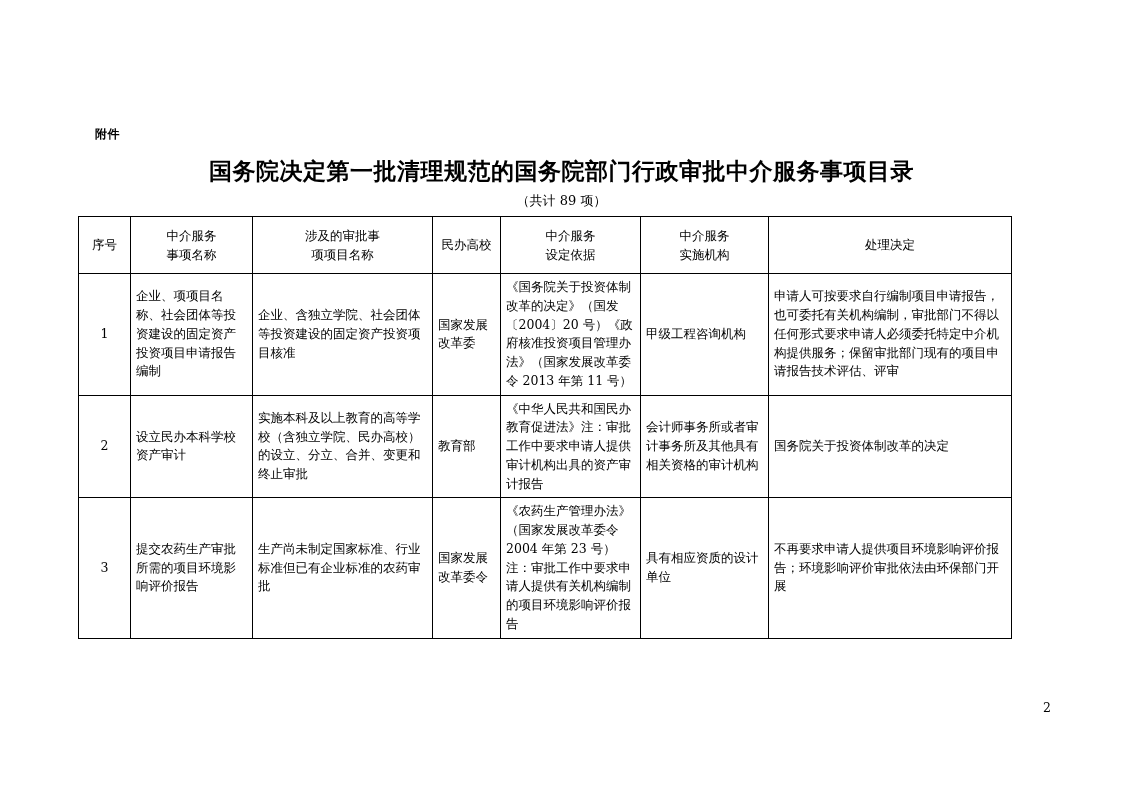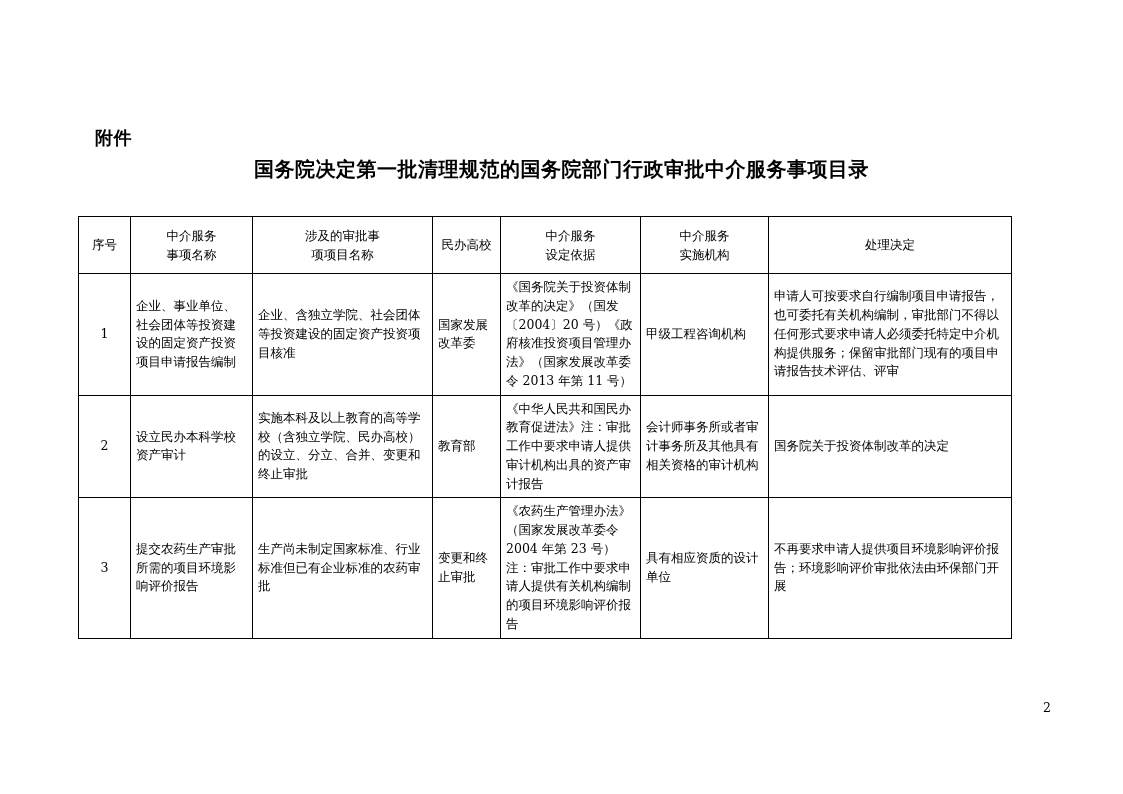--- a/index.html
+++ b/index.html
@@ -19,32 +19,32 @@
     position: relative;
     width: 1123px;
     height: 794px;
     box-sizing: border-box;
     padding: 0;
   }
   .attachment-label {
     position: absolute;
     left: 95px;
     top: 126px;
-    font-size: 18px;
+    font-size: 12px;
     font-family: Liberation Sans, sans-serif;
     font-weight: bold;
     letter-spacing: 0.5px;
   }
   .doc-title {
     position: absolute;
     left: 0;
     right: 0;
     top: 156px;
     text-align: center;
-    font-size: 20px;
+    font-size: 23px;
     font-weight: bold;
     font-family: "DejaVu Serif", "Liberation Serif", serif;
     letter-spacing: 0.5px;
   }
   .doc-subtitle {
     position: absolute;
     left: 0;
     right: 0;
     top: 192px;
     text-align: center;
@@ -103,20 +103,21 @@
 </style>
 </head>
 <body>
 
 <div class="page">
 
   <div class="attachment-label">附件</div>
 
   <div class="doc-title">国务院决定第一批清理规范的国务院部门行政审批中介服务事项目录</div>
 
+  <div class="doc-subtitle">（共计 89 项）</div>
 
   <table class="catalog">
     <colgroup>
       <col class="col-seq">
       <col class="col-name">
       <col class="col-item">
       <col class="col-dept">
       <col class="col-basis">
       <col class="col-org">
       <col class="col-decision">
@@ -146,41 +147,41 @@
           <span class="th-two-line">实施机构</span>
         </th>
         <th>
           <span class="th-two-line">处理决定</span>
         </th>
       </tr>
     </thead>
     <tbody>
       <tr>
         <td class="seq mid">1</td>
-        <td class="cell mid">企业、事业单位、社会团体等投资建设的固定资产投资项目申请报告编制</td>
+        <td class="cell mid">企业、项项目名称、社会团体等投资建设的固定资产投资项目申请报告编制</td>
         <td class="cell mid">企业、含独立学院、社会团体等投资建设的固定资产投资项目核准</td>
         <td class="cell mid">国家发展改革委</td>
         <td class="cell mid">《国务院关于投资体制改革的决定》（国发〔2004〕20 号）《政府核准投资项目管理办法》（国家发展改革委令 2013 年第 11 号）</td>
         <td class="cell mid">甲级工程咨询机构</td>
         <td class="cell mid">申请人可按要求自行编制项目申请报告，也可委托有关机构编制，审批部门不得以任何形式要求申请人必须委托特定中介机构提供服务；保留审批部门现有的项目申请报告技术评估、评审</td>
       </tr>
       <tr>
         <td class="seq mid">2</td>
         <td class="cell mid">设立民办本科学校资产审计</td>
         <td class="cell mid">实施本科及以上教育的高等学校（含独立学院、民办高校）的设立、分立、合并、变更和终止审批</td>
         <td class="cell mid">教育部</td>
         <td class="cell mid">《中华人民共和国民办教育促进法》注：审批工作中要求申请人提供审计机构出具的资产审计报告</td>
         <td class="cell mid">会计师事务所或者审计事务所及其他具有相关资格的审计机构</td>
         <td class="cell mid">国务院关于投资体制改革的决定</td>
       </tr>
       <tr>
         <td class="seq mid">3</td>
         <td class="cell mid">提交农药生产审批所需的项目环境影响评价报告</td>
         <td class="cell mid">生产尚未制定国家标准、行业标准但已有企业标准的农药审批</td>
-        <td class="cell mid">变更和终止审批</td>
+        <td class="cell mid">国家发展改革委令</td>
         <td class="cell mid">《农药生产管理办法》（国家发展改革委令 2004 年第 23 号）注：审批工作中要求申请人提供有关机构编制的项目环境影响评价报告</td>
         <td class="cell mid">具有相应资质的设计单位</td>
         <td class="cell mid">不再要求申请人提供项目环境影响评价报告；环境影响评价审批依法由环保部门开展</td>
       </tr>
     </tbody>
   </table>
 
   <div class="page-number">2</div>
 
 </div>

